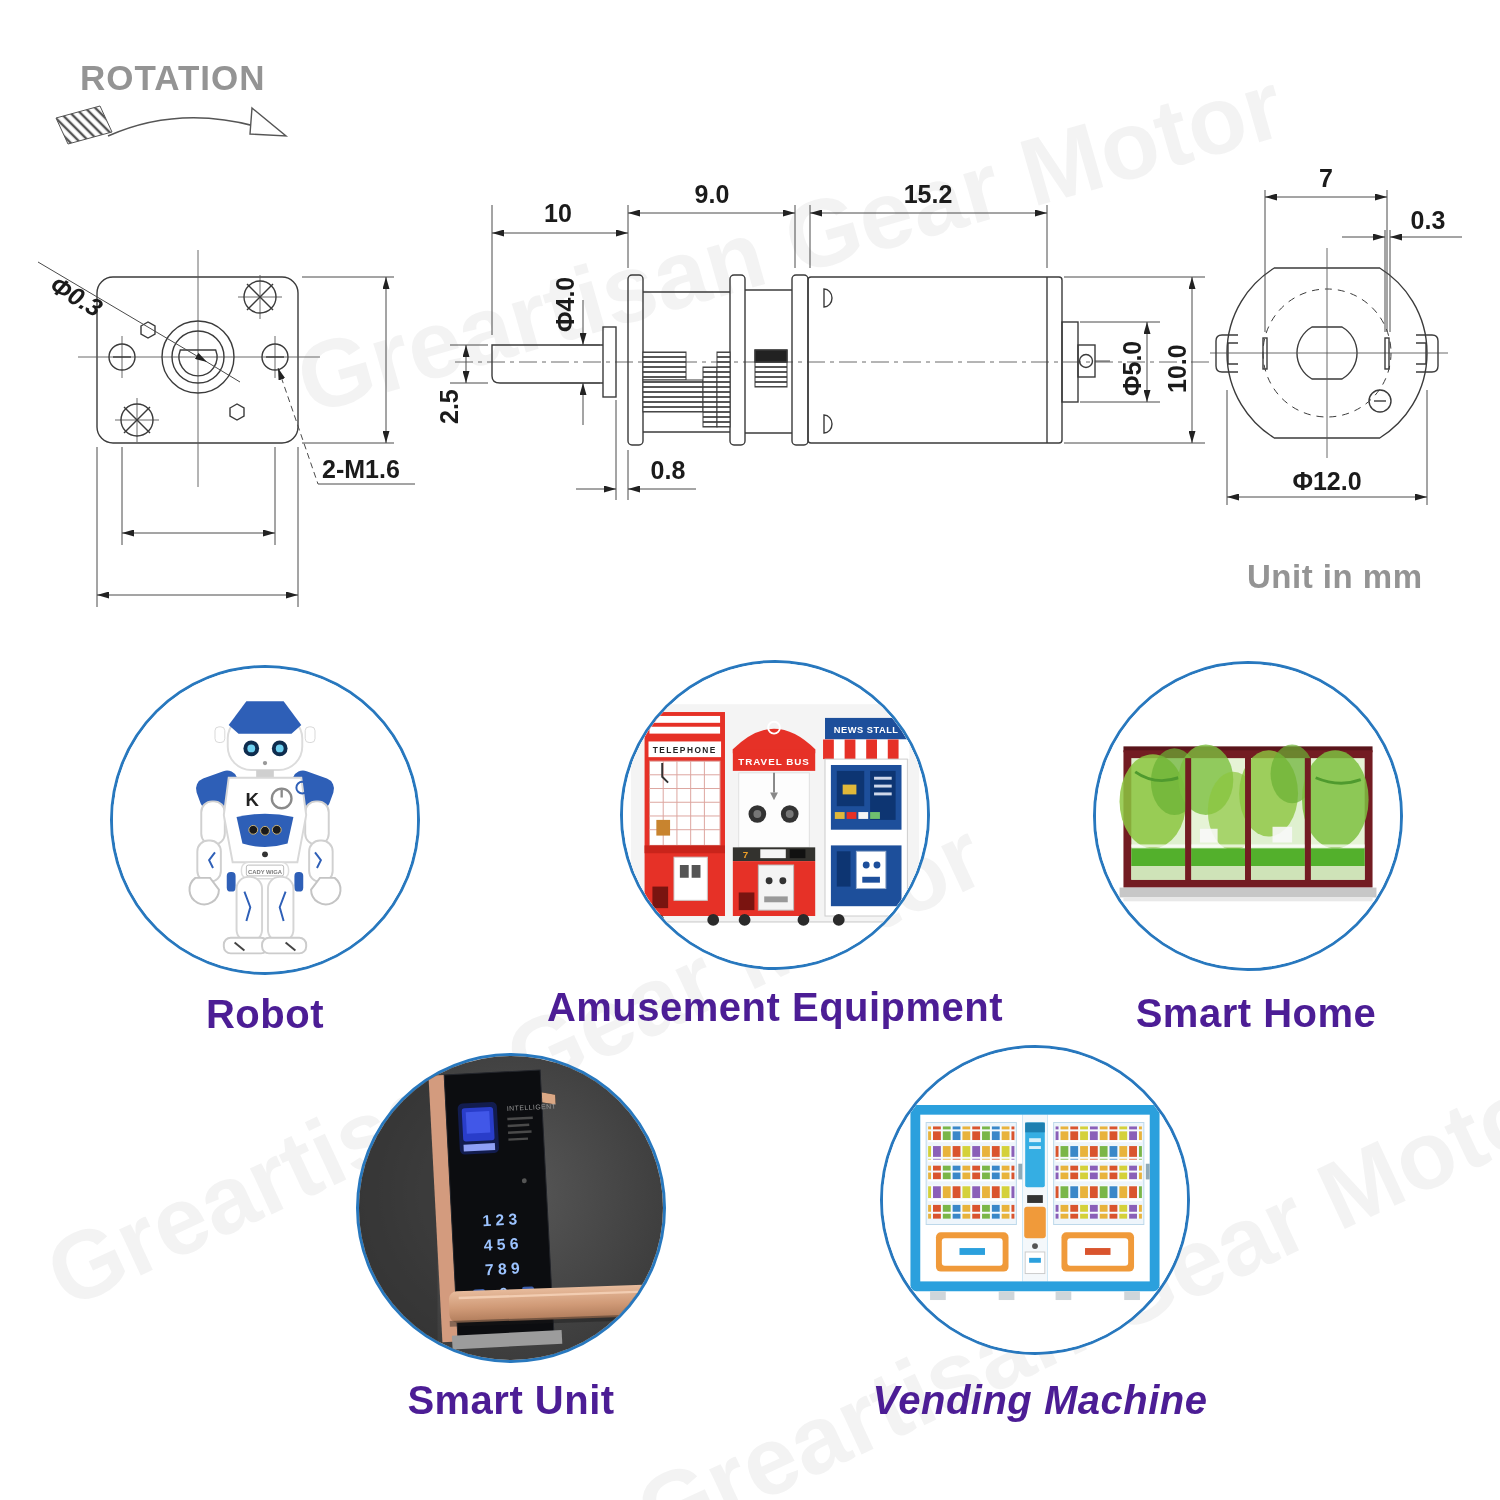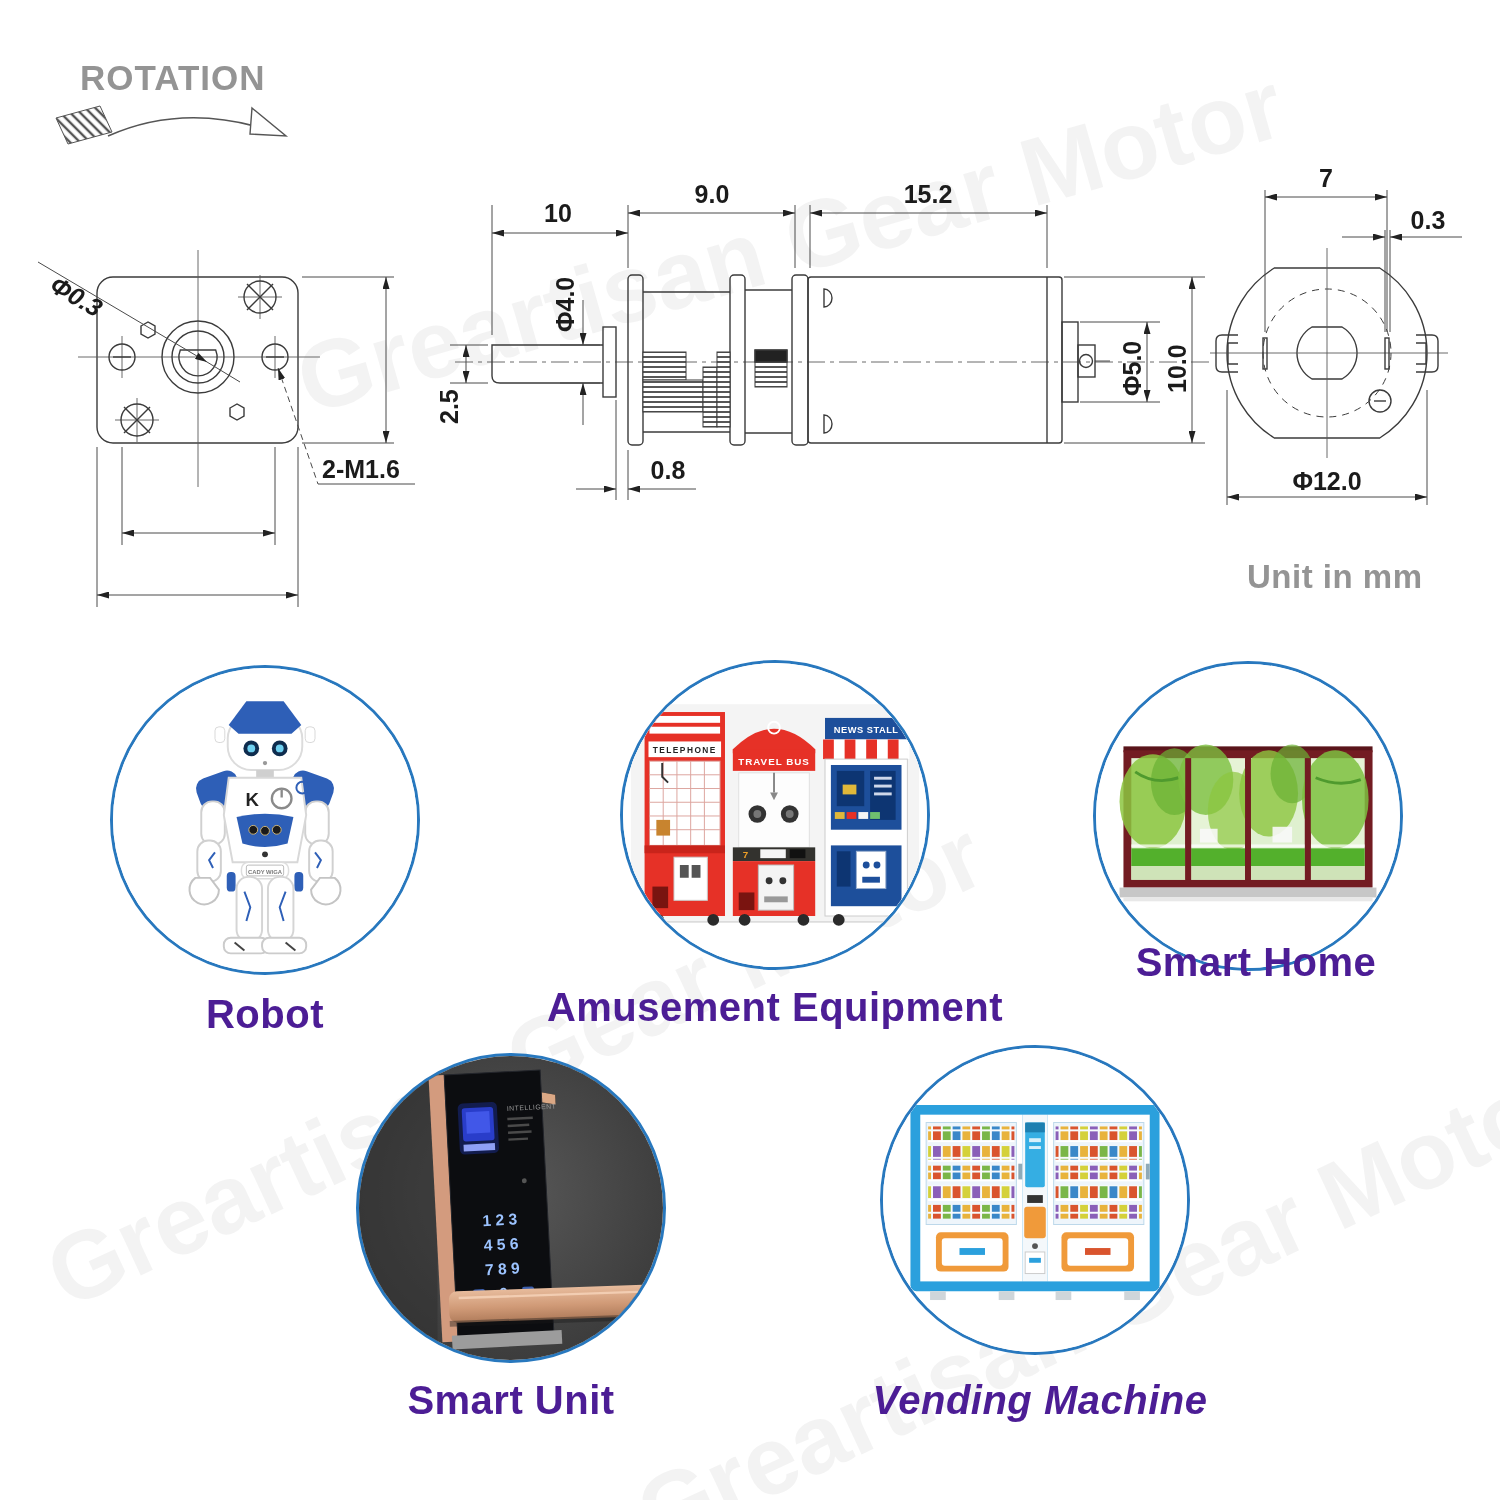--- a/index.html
+++ b/index.html
@@ -438,21 +438,21 @@
         </g>
       </g>
 
       <rect x="91" y="96" width="6" height="124" fill="#731c22"></rect>
       <rect x="152" y="96" width="6" height="124" fill="#731c22"></rect>
       <rect x="213" y="96" width="6" height="124" fill="#731c22"></rect>
       <rect x="24" y="228" width="262" height="10" fill="#c7c7c7"></rect>
       <rect x="28" y="238" width="254" height="4" fill="#e8e8e8"></rect>
     </svg>
   </div>
-  <div class="app-label" style="left:1076px;top:940px;width:360px;">Smart Home</div>
+  <div class="app-label" style="left:1076px;top:991px;width:360px;">Smart Home</div>
 
   <div class="app-circle" style="left:356px;top:1053px;">
     <svg viewBox="0 0 310 310">
       <defs>
         <radialGradient id="lockbg" cx="50%" cy="45%" r="70%">
           <stop offset="0%" stop-color="#585858"></stop>
             <stop offset="100%" stop-color="#353535"></stop>
         </radialGradient>
         <linearGradient id="handlegrad" x1="0" y1="0" x2="0" y2="1">
           <stop offset="0%" stop-color="#e7bb9c"></stop>

